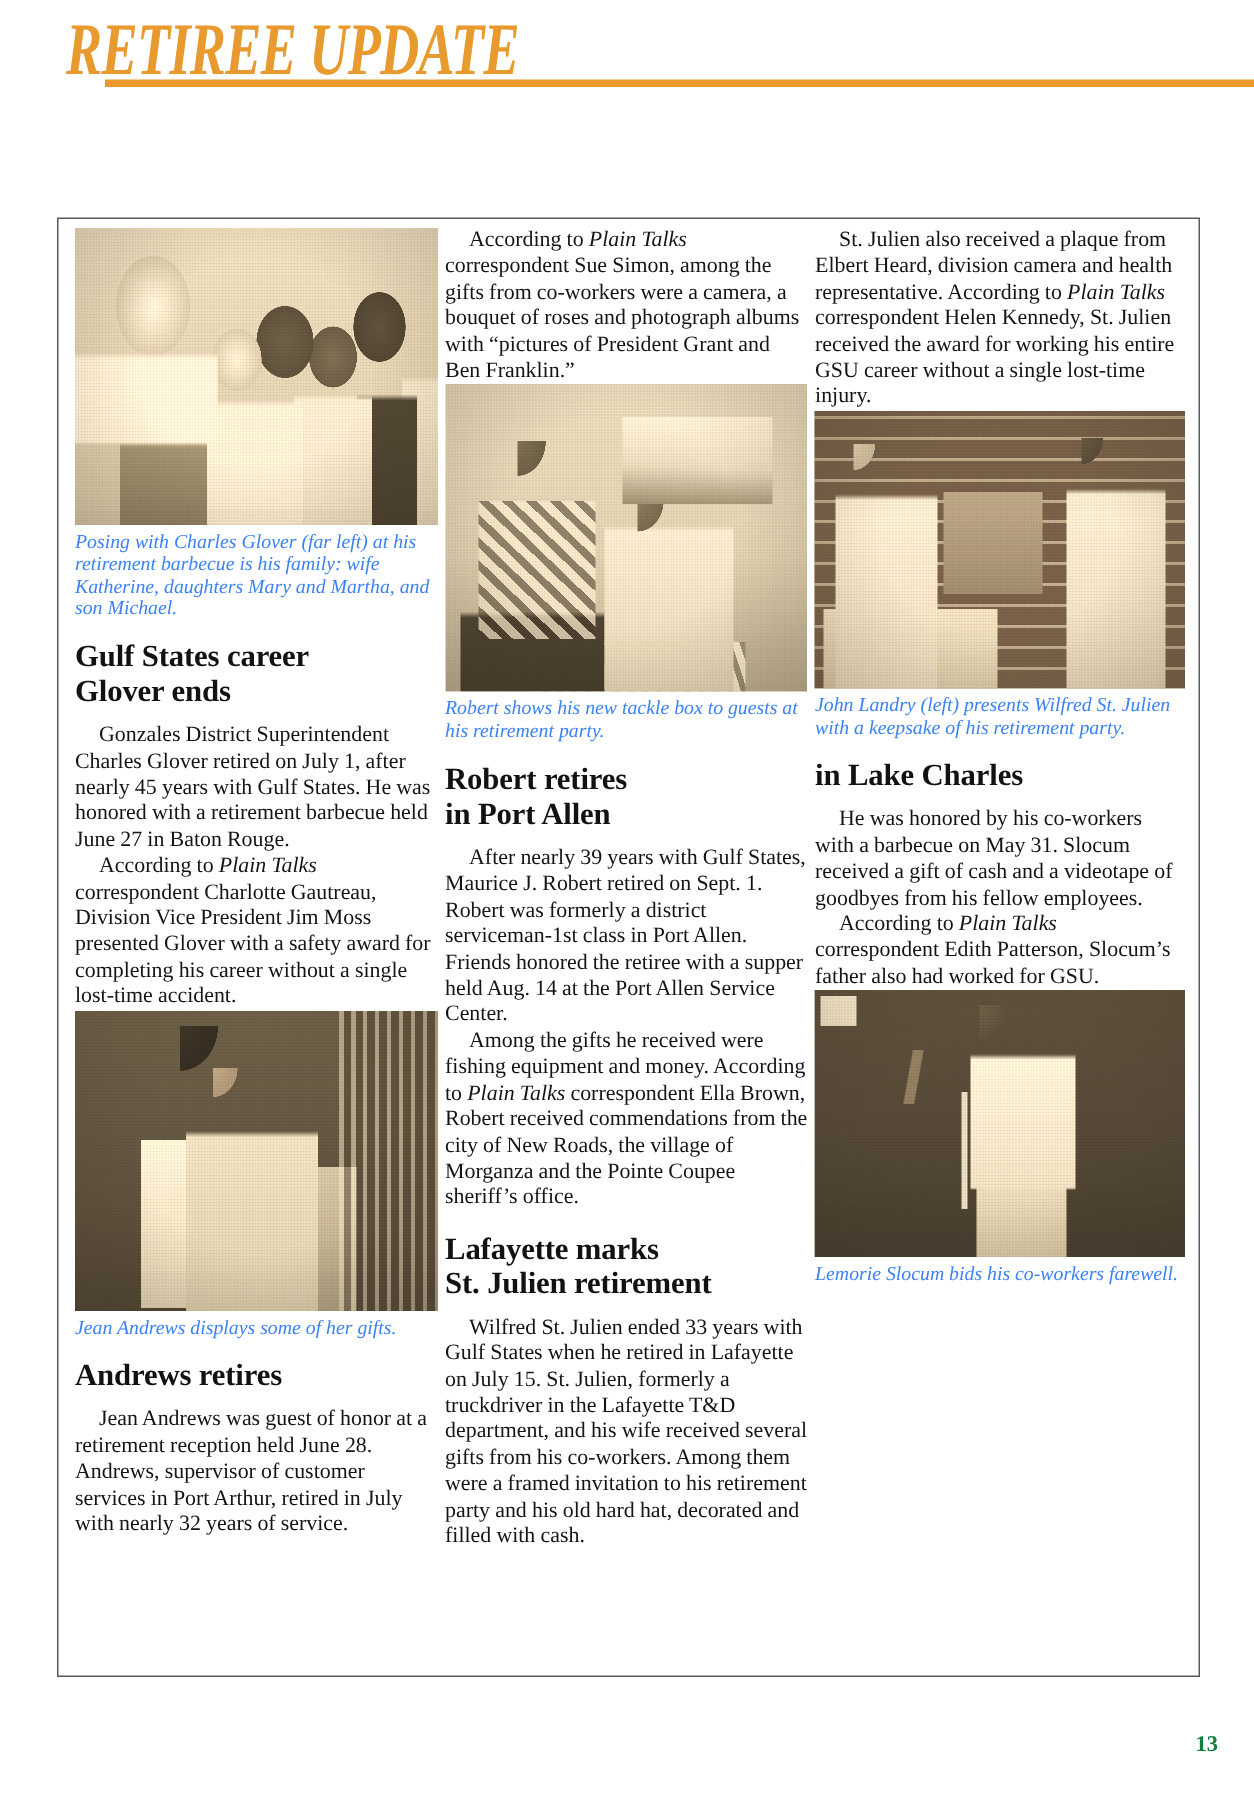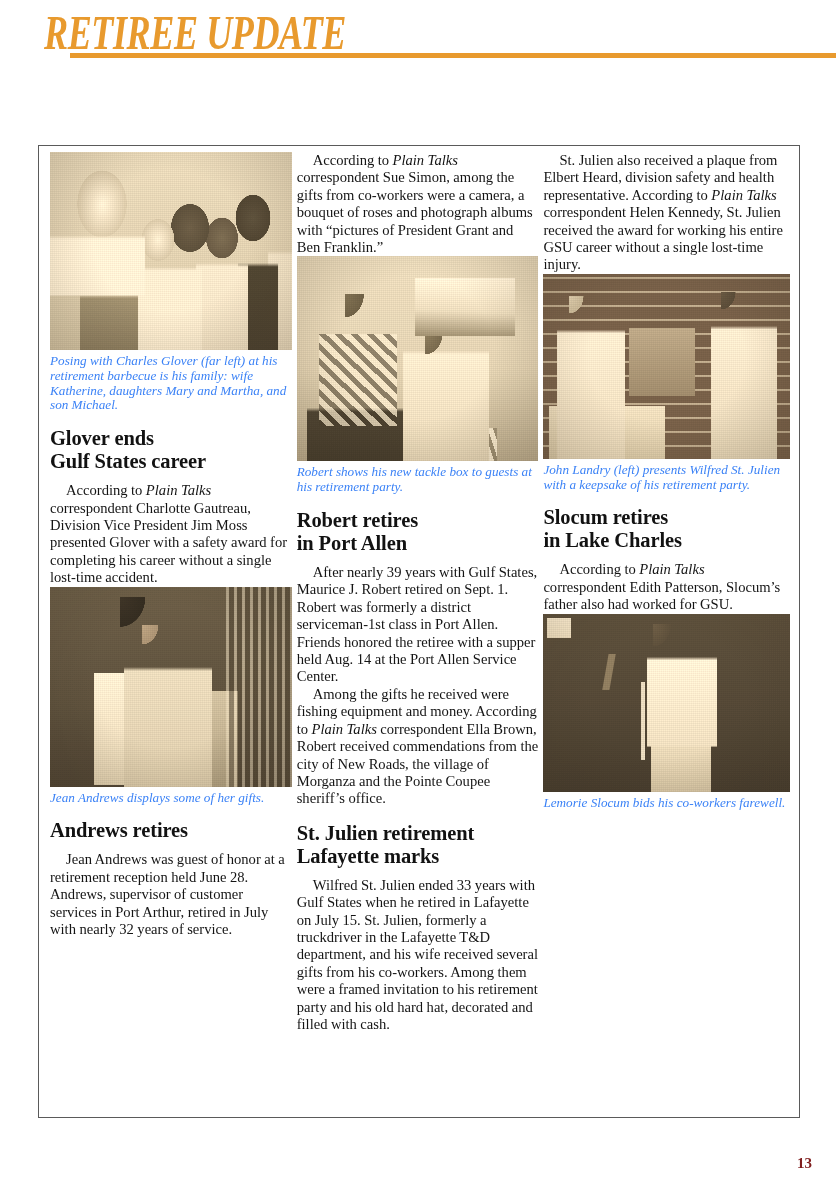--- a/index.html
+++ b/index.html
@@ -229,21 +229,21 @@
       linear-gradient(184deg, rgba(232,226,212,0.9) 0 100%) 98px 68px / 4px 78px no-repeat;
   }
 
   .page-number {
     position: absolute;
     right: 24px;
     bottom: 28px;
     font-family: "Liberation Serif", serif;
     font-weight: 700;
     font-size: 15px;
-    color: #7f1d1d;
+    color: #15803d;
   }
 </style>
 </head>
 <body>
 
 <div class="masthead">
   <div class="masthead-title">RETIREE UPDATE</div>
   <div class="masthead-rule"></div>
 </div>
 
@@ -252,23 +252,24 @@
 <div class="columns">
   <div class="col col-1">
       <div class="photo photo-family" style="height: 198px;">
         <div class="sky"></div>
         <div class="shirts"></div>
         <div class="grain"></div>
         <div class="vign"></div>
       </div>
       <p class="caption">Posing with Charles Glover (far left) at his retirement barbecue is his family: wife Katherine, daughters Mary and Martha, and son Michael.</p>
       <h2 class="headline">
+        <span>Gulf States career</span>
         <span>Glover ends</span>
-        <span>Gulf States career</span>
-      </h2>
+      </h2>
+      <p class="body">Gonzales District Superintendent Charles Glover retired on July 1, after nearly 45 years with Gulf States. He was honored with a retirement barbecue held June 27 in Baton Rouge.</p>
       <p class="body"><span>According to </span><em class="pub">Plain Talks</em><span> correspondent Charlotte Gautreau, Division Vice President Jim Moss presented Glover with a safety award for completing his career without a single lost-time accident.</span></p>
       <div class="photo photo-album" style="height: 200px;">
         <div class="sky"></div>
         <div class="shapes"></div>
         <div class="grain"></div>
         <div class="vign"></div>
       </div>
       <p class="caption">Jean Andrews displays some of her gifts.</p>
       <h2 class="headline">
         <span>Andrews retires</span>
@@ -284,38 +285,38 @@
         <div class="vign"></div>
       </div>
       <p class="caption">Robert shows his new tackle box to guests at his retirement party.</p>
       <h2 class="headline">
         <span>Robert retires</span>
         <span>in Port Allen</span>
       </h2>
       <p class="body">After nearly 39 years with Gulf States, Maurice J. Robert retired on Sept. 1. Robert was formerly a district serviceman-1st class in Port Allen. Friends honored the retiree with a supper held Aug. 14 at the Port Allen Service Center.</p>
       <p class="body"><span>Among the gifts he received were fishing equipment and money. According to </span><em class="pub">Plain Talks</em><span> correspondent Ella Brown, Robert received commendations from the city of New Roads, the village of Morganza and the Pointe Coupee sheriff’s office.</span></p>
       <h2 class="headline">
+        <span>Lafayette marks</span>
         <span>St. Julien retirement</span>
-        <span>Lafayette marks</span>
       </h2>
       <p class="body">Wilfred St. Julien ended 33 years with Gulf States when he retired in Lafayette on July 15. St. Julien, formerly a truckdriver in the Lafayette T&amp;D department, and his wife received several gifts from his co-workers. Among them were a framed invitation to his retirement party and his old hard hat, decorated and filled with cash.</p>
     </div>
   <div class="col col-3">
-      <p class="body"><span>St. Julien also received a plaque from Elbert Heard, division safety and health representative. According to </span><em class="pub">Plain Talks</em><span> correspondent Helen Kennedy, St. Julien received the award for working his entire GSU career without a single lost-time injury.</span></p>
+      <p class="body"><span>St. Julien also received a plaque from Elbert Heard, division camera and health representative. According to </span><em class="pub">Plain Talks</em><span> correspondent Helen Kennedy, St. Julien received the award for working his entire GSU career without a single lost-time injury.</span></p>
       <div class="photo photo-plaque" style="height: 185px;">
         <div class="sky"></div>
         <div class="shapes"></div>
         <div class="grain"></div>
         <div class="vign"></div>
       </div>
       <p class="caption">John Landry (left) presents Wilfred St. Julien with a keepsake of his retirement party.</p>
       <h2 class="headline">
-        <span>Slocum retires</span>
         <span>in Lake Charles</span>
       </h2>
+      <p class="body">He was honored by his co-workers with a barbecue on May 31. Slocum received a gift of cash and a videotape  of goodbyes from his fellow employees.</p>
       <p class="body"><span>According to </span><em class="pub">Plain Talks</em><span> correspondent Edith Patterson, Slocum’s father also had worked for GSU.</span></p>
       <div class="photo photo-mic" style="height: 178px;">
         <div class="sky"></div>
         <div class="shapes"></div>
         <div class="grain"></div>
         <div class="vign"></div>
       </div>
       <p class="caption">Lemorie Slocum bids his co-workers farewell.</p>
     </div>
 </div>

